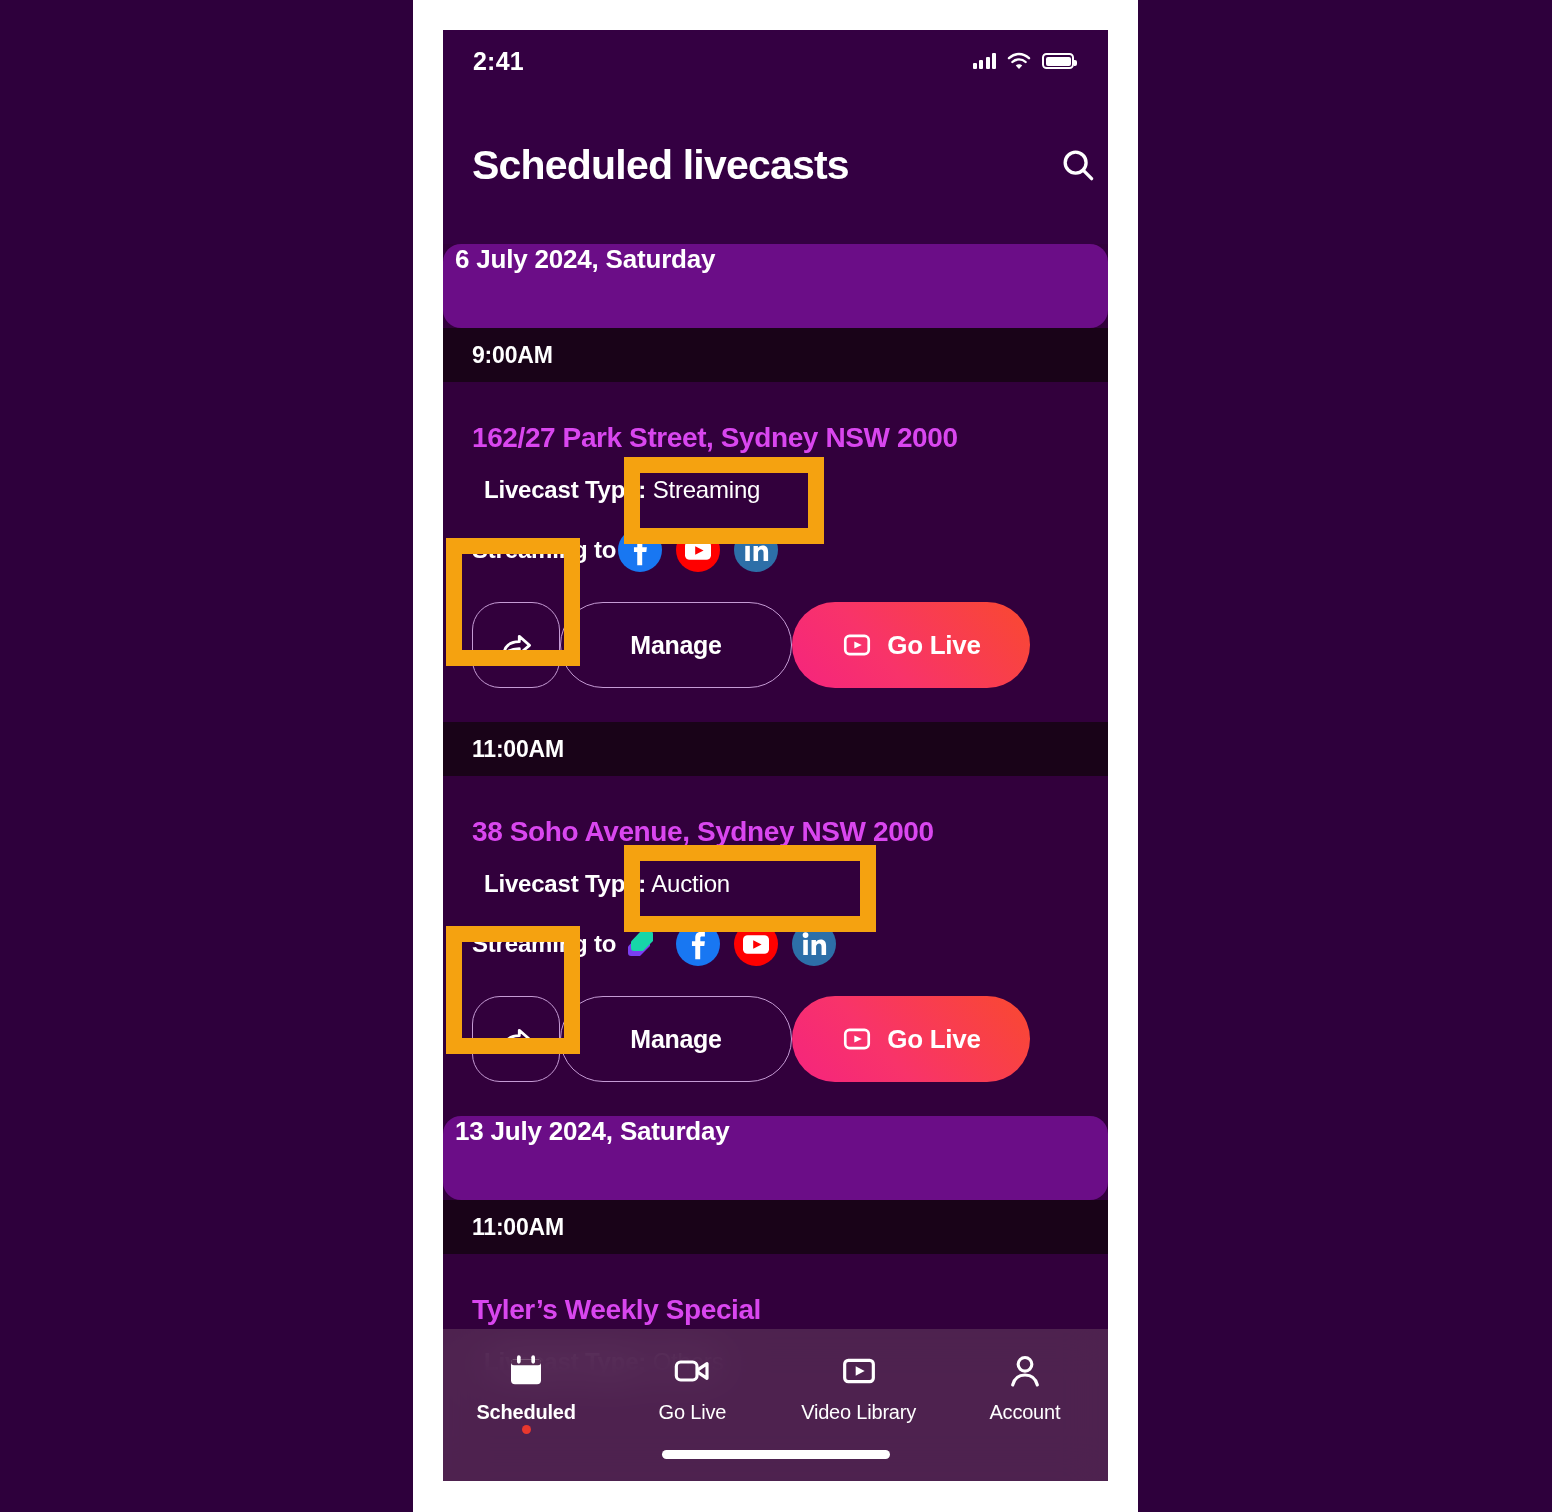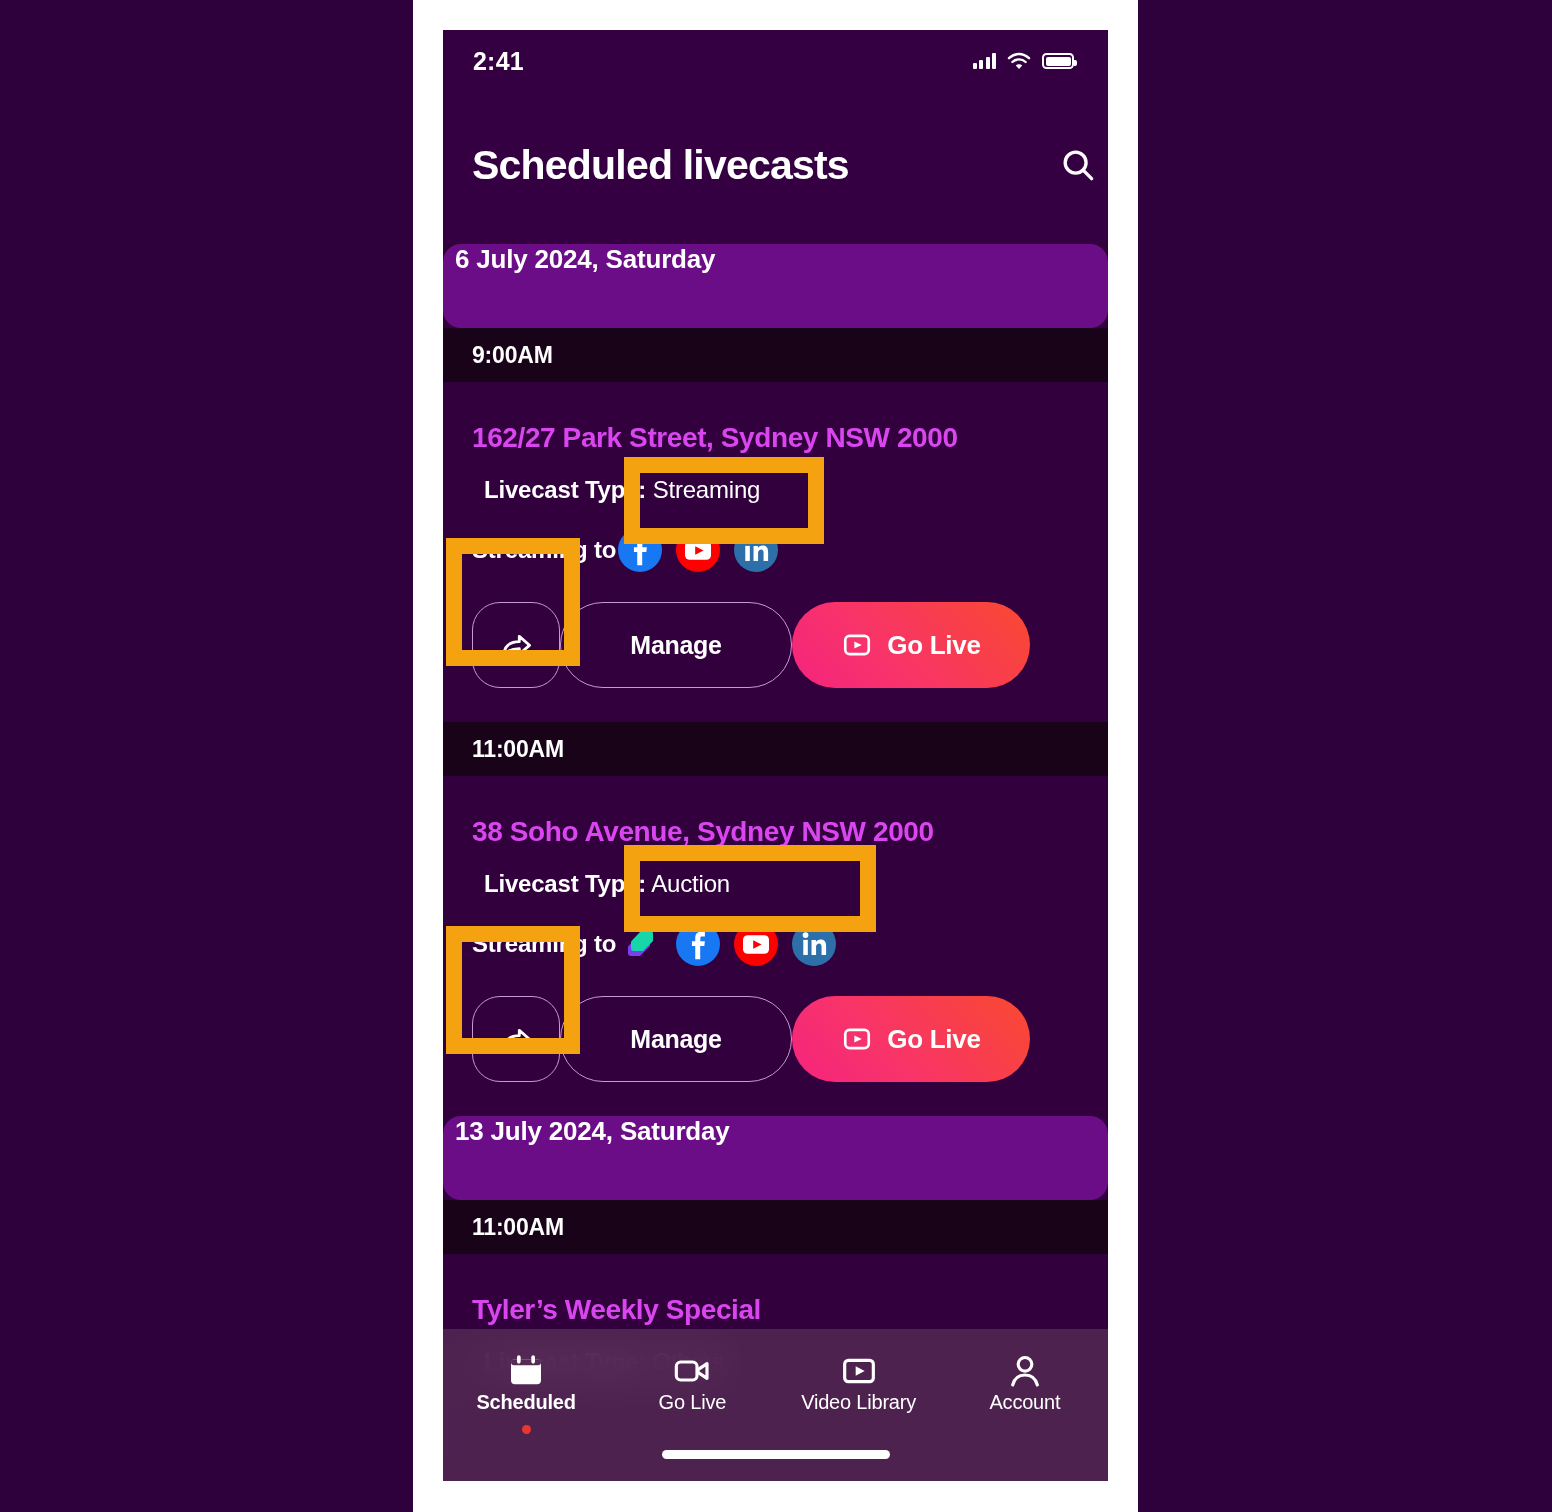--- a/index.html
+++ b/index.html
@@ -119,21 +119,21 @@
     cursor:pointer; flex:0 0 auto;
   }
 
   
   #tabbar {
     position:absolute; left:0; bottom:0; width:665px; height:152px;
     background:rgba(86,44,84,0.78);
     backdrop-filter:blur(22px); -webkit-backdrop-filter:blur(22px);
     display:flex; align-items:flex-start; padding-top:22px;
   }
-  .tab { flex:1; display:flex; flex-direction:column; align-items:center; cursor:pointer; position:relative; }
+  .tab { flex:1; display:flex; flex-direction:column; align-items:center; gap:10px; cursor:pointer; position:relative; }
   .tab .lbl { color:#fff; font-size:20px; letter-spacing:-0.2px; }
   .tab.active .lbl { font-weight:bold; }
   .tab .dot {
     width:9px; height:9px; border-radius:50%; background:#E8382E;
     position:absolute; top:74px;
   }
   #homebar {
     position:absolute; left:50%; transform:translateX(-50%); bottom:22px;
     width:228px; height:9px; border-radius:5px; background:#fff;
   }

